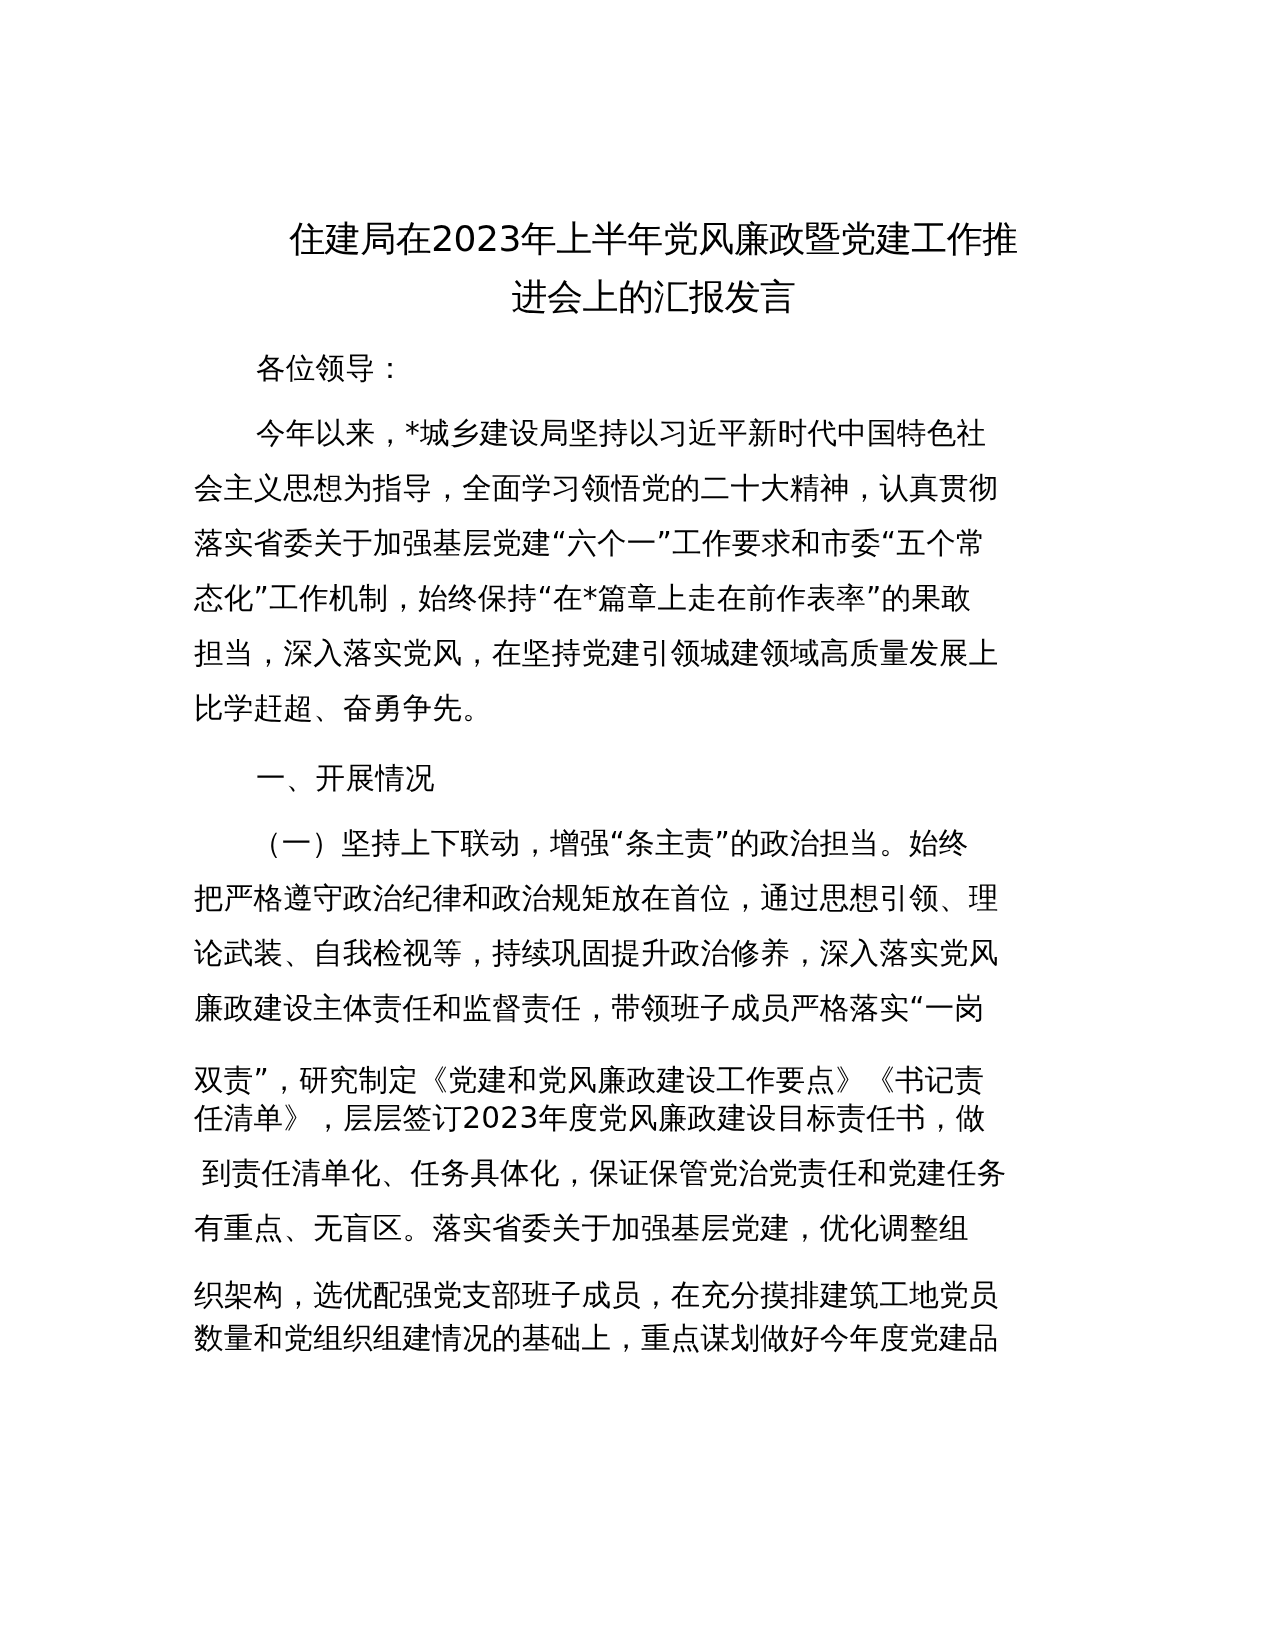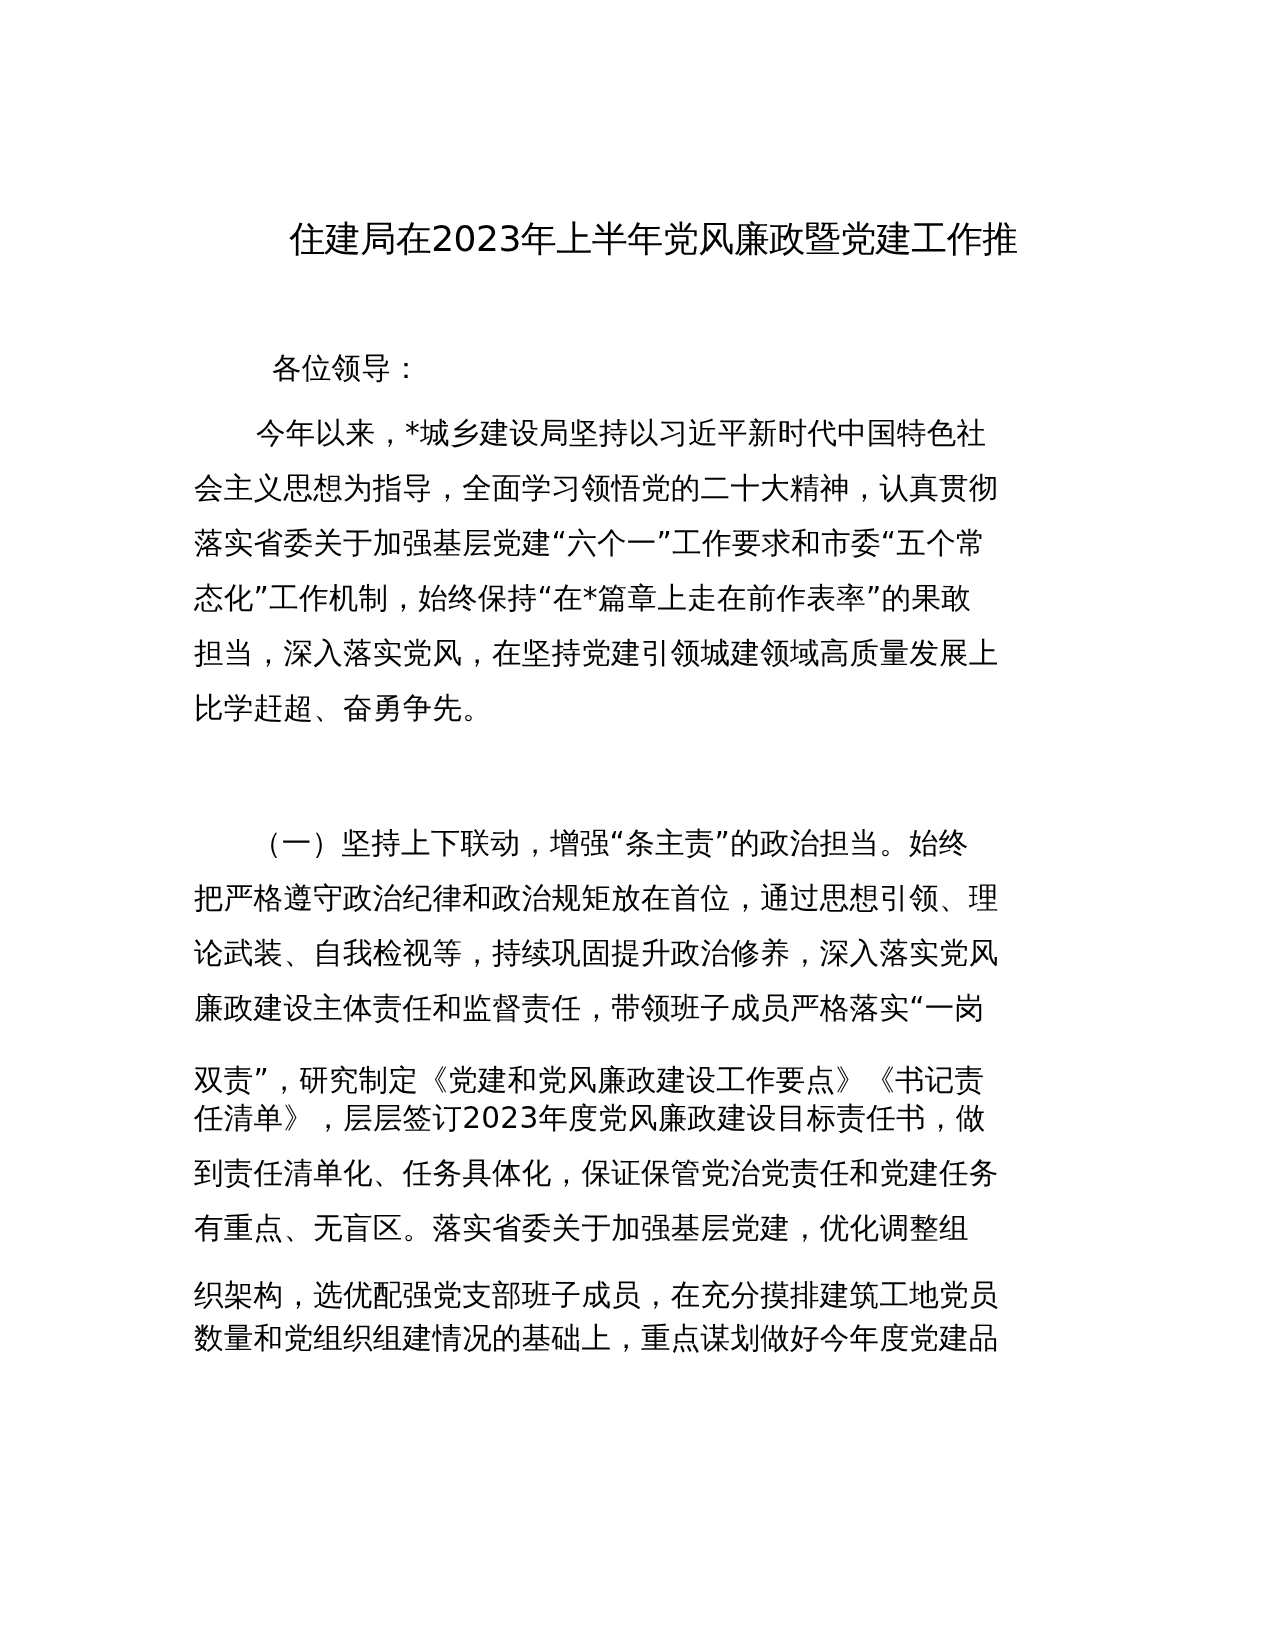--- a/index.html
+++ b/index.html
@@ -13,40 +13,42 @@
     .indent { left: 240px; }
     .sub-indent { left: 236px; }
   </style>
 </head>
 <body>
 
 <div class="page">
 
   <div class="title">
     <div>住建局在2023年上半年党风廉政暨党建工作推</div>
+    <div>进会上的汇报发言</div>
   </div>
 
-  <div class="line indent" style="top:348px;margin-left:16px;">各位领导：</div>
+  <div class="line indent" style="top:348px;">各位领导：</div>
 
   <div>
     <div class="line indent" style="top:413px;">今年以来，*城乡建设局坚持以习近平新时代中国特色社</div>
     <div class="line" style="top:468px;">会主义思想为指导，全面学习领悟党的二十大精神，认真贯彻</div>
     <div class="line" style="top:523px;">落实省委关于加强基层党建“六个一”工作要求和市委“五个常</div>
     <div class="line" style="top:578px;">态化”工作机制，始终保持“在*篇章上走在前作表率”的果敢</div>
     <div class="line" style="top:633px;">担当，深入落实党风，在坚持党建引领城建领域高质量发展上</div>
     <div class="line" style="top:688px;">比学赶超、奋勇争先。</div>
   </div>
 
+  <div class="line indent" style="top:758px;">一、开展情况</div>
 
   <div>
     <div class="line sub-indent" style="top:823px;">（一）坚持上下联动，增强“条主责”的政治担当。始终</div>
     <div class="line" style="top:878px;">把严格遵守政治纪律和政治规矩放在首位，通过思想引领、理</div>
     <div class="line" style="top:933px;">论武装、自我检视等，持续巩固提升政治修养，深入落实党风</div>
     <div class="line" style="top:988px;">廉政建设主体责任和监督责任，带领班子成员严格落实“一岗</div>
     <div class="line" style="top:1043px;margin-top:17px;">双责”，研究制定《党建和党风廉政建设工作要点》《书记责</div>
     <div class="line" style="top:1098px;">任清单》，层层签订2023年度党风廉政建设目标责任书，做</div>
-    <div class="line" style="top:1153px;">到责任清单化、任务具体化，保证保管党治党责任和党建任务</div>
+    <div class="line" style="top:1153px;margin-left:8px;">到责任清单化、任务具体化，保证保管党治党责任和党建任务</div>
     <div class="line" style="top:1208px;">有重点、无盲区。落实省委关于加强基层党建，优化调整组</div>
     <div class="line" style="top:1263px;margin-top:12px;">织架构，选优配强党支部班子成员，在充分摸排建筑工地党员</div>
     <div class="line" style="top:1318px;">数量和党组织组建情况的基础上，重点谋划做好今年度党建品</div>
   </div>
 
 </div>
 
 </body></html>

